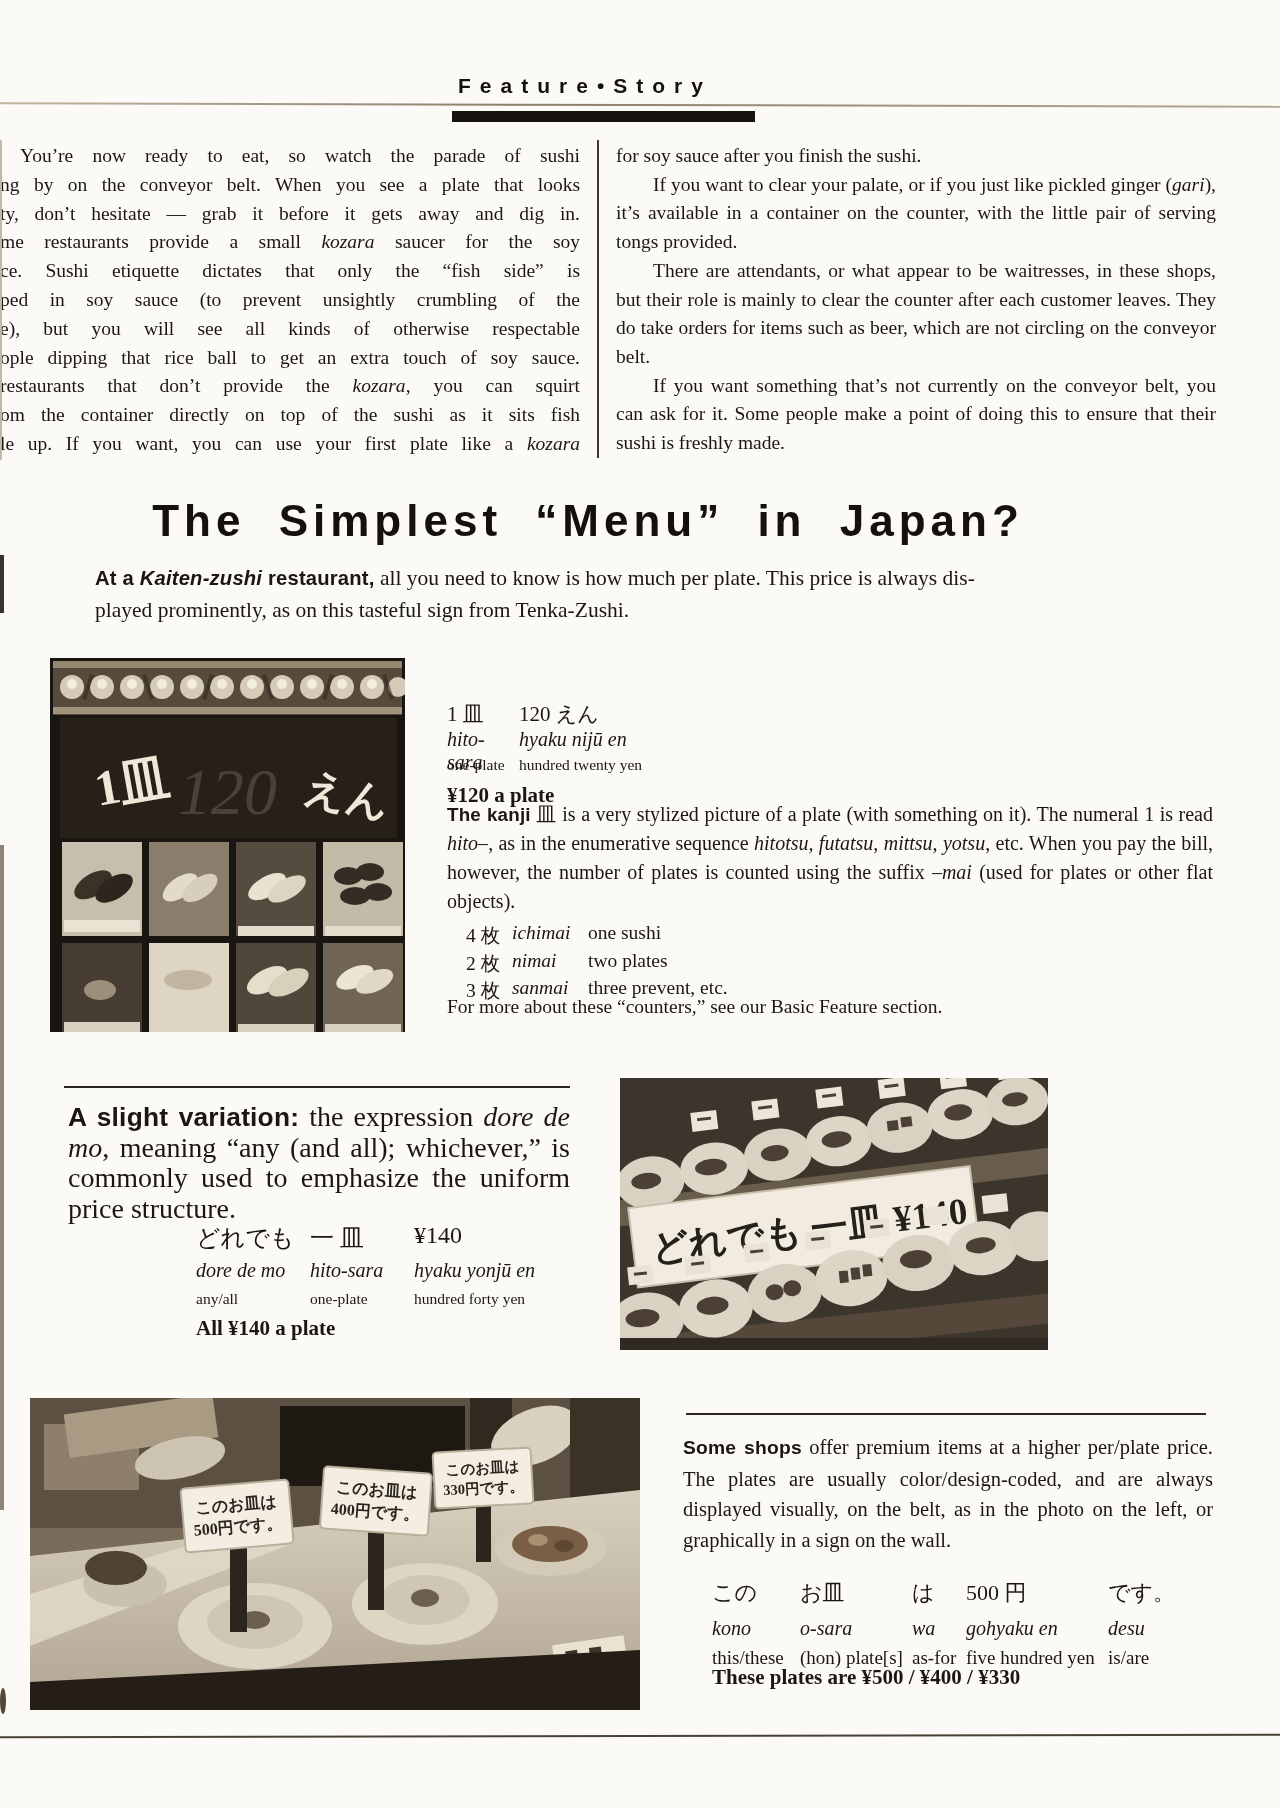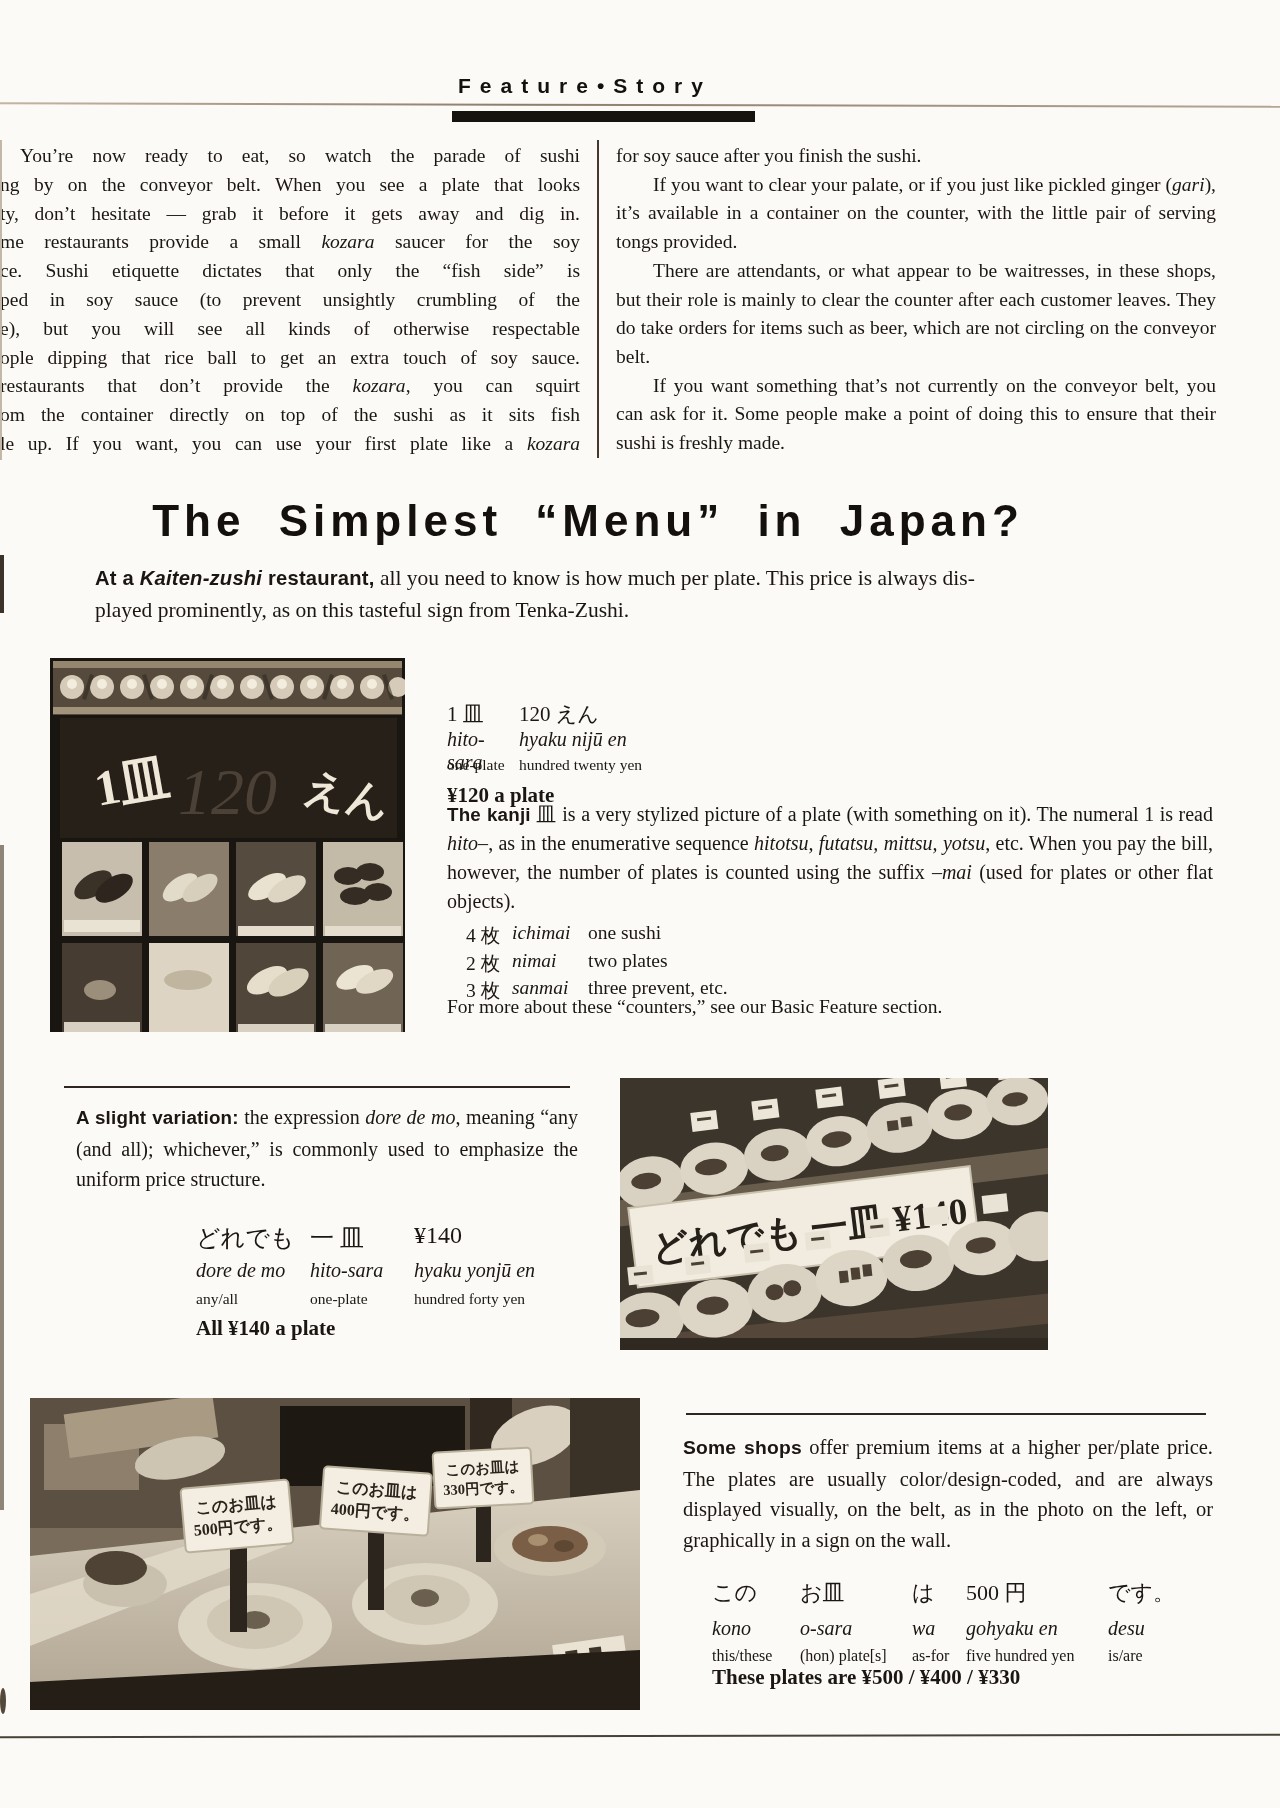--- a/index.html
+++ b/index.html
@@ -31,28 +31,28 @@
   .gl-gl{font-size:15.5px}
   .gl-sum{position:absolute;font-weight:bold;font-size:21px}
   .g120{position:absolute;left:447px;top:700px;display:grid;grid-template-columns:72px auto;grid-auto-rows:28px}
   .gvar{position:absolute;left:196px;top:1222px;display:grid;grid-template-columns:114px 104px auto}
   .gvar .gl-jp{font-size:24px;height:37px}
   .gvar .gl-ro{height:31px}
   .gvar .gl-gl{height:26px}
   .g500{position:absolute;left:712px;top:1578px;display:grid;grid-template-columns:88px 112px 54px 142px auto}
   .g500 .gl-jp{font-size:22px;height:39px}
   .g500 .gl-ro{height:30px}
-  .g500 .gl-gl{font-size:16px;height:24px}
+  .g500 .gl-gl{font-size:19px;height:24px}
   
   .kanjipara{position:absolute;left:447px;top:800px;width:766px;font-size:20px;line-height:29px;text-align:justify}
   .counters{position:absolute;left:466px;top:922px;display:grid;grid-template-columns:46px 76px auto;grid-auto-rows:27.5px;font-size:19.5px}
   .counters .ro{font-style:italic}
   .note{position:absolute;left:447px;top:996px;font-size:19.5px}
   .varrule{position:absolute;left:64px;top:1086px;width:506px;height:2px;background:#2e261e}
-  .varpara{position:absolute;left:76px;top:1102px;width:502px;font-size:20px;line-height:30.5px;text-align:justify}
+  .varpara{position:absolute;left:68px;top:1102px;width:502px;font-size:28px;line-height:30.5px;text-align:justify}
   .shoprule{position:absolute;left:686px;top:1413px;width:520px;height:2px;background:#2e261e}
   .shoppara{position:absolute;left:683px;top:1432px;width:530px;font-size:20.5px;line-height:30.5px;text-align:justify}
   
   .footrule{position:absolute;left:0;top:1735px;width:1280px;height:2px;background:#4a4136;transform:rotate(-.12deg)}
   .pageno{position:absolute;top:1852px;right:63px;font-weight:bold;font-size:19px;letter-spacing:.5px}
   .pageno span{margin-left:10px}
   
   svg.ph{position:absolute}
   
   .edge{position:absolute;background:#6a5d4e}

